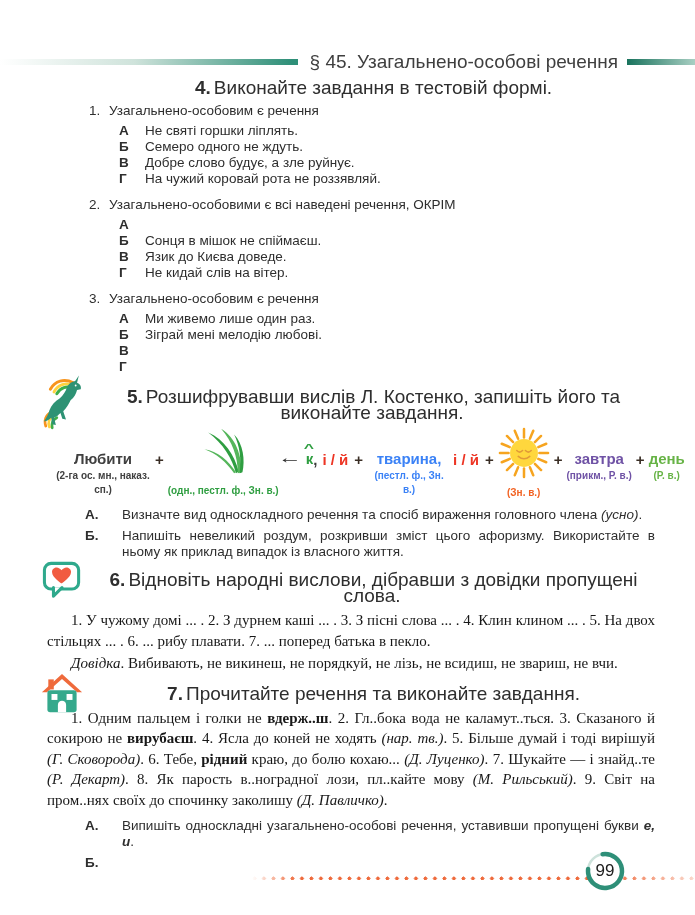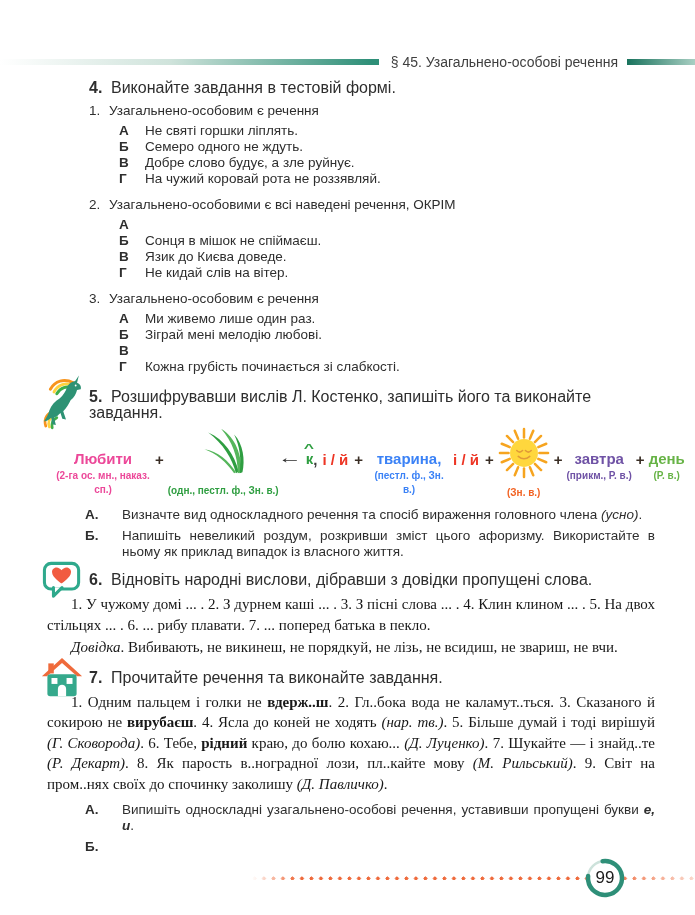--- a/index.html
+++ b/index.html
@@ -2,27 +2,27 @@
 <html><head>
 <meta charset="utf-8">
 <style>
   html,body{margin:0;padding:0;background:#fff;}
   .page{position:relative;width:695px;height:915px;background:#fff;overflow:hidden;
         font-family:"Liberation Sans",sans-serif;color:#2e2e2e;}
 
   
   .header{position:absolute;top:54px;left:0;right:0;height:16px;display:flex;align-items:center;}
   .hbar-left{flex:1;height:6px;background:linear-gradient(to right,rgba(255,255,255,0) 0%,#cfe3db 45%,#2e8f78 98%);}
-  .header-title{padding:0 9px 0 12px;font-size:14px;color:#3f3f3f;white-space:nowrap;}
+  .header-title{padding:0 9px 0 12px;font-size:19px;color:#3f3f3f;white-space:nowrap;}
   .hbar-right{width:68px;height:6px;background:linear-gradient(to right,#19735d,#a9cfc3);}
 
   
   .content{position:absolute;top:80px;left:47px;width:608px;}
 
-  .ex-head{margin-left:42px;position:relative;font-size:16px;line-height:16px;}
+  .ex-head{margin-left:42px;position:relative;font-size:19px;line-height:16px;text-align:center;}
   .ex-num{display:inline-block;width:22px;font-weight:700;}
   .ex-icon{position:absolute;}
   .ex-icon svg{display:block;}
   .icon-unicorn{left:-46px;top:-15px;}
   .icon-heart{left:-47px;top:-11px;}
   .icon-house{left:-48px;top:-13px;}
 
   .test-block{margin-left:42px;font-size:13.5px;}
   .question{margin:7px 0 4px;display:flex;line-height:16px;}
   .q-num{width:20px;flex-shrink:0;}
@@ -36,21 +36,21 @@
   .r-word{font-weight:700;font-size:15px;line-height:15px;}
   .r-note{font-weight:700;font-size:10px;line-height:14px;margin:3px auto 0;}
   .r-top{padding-top:24px;}
   .r-plus{padding:24px 4px 0;font-weight:700;font-size:15px;color:#3a2e25;flex-shrink:0;}
   .r-iy{padding-top:24px;font-weight:700;font-size:15px;color:#ed3524;flex-shrink:0;margin:0 2px;}
   .r-arrowgrp{padding-top:24px;display:flex;align-items:flex-start;flex-shrink:0;margin:0 3px;}
   .r-arrow{font-weight:700;font-size:16px;line-height:14px;color:#2a2a2a;transform:scaleX(1.5);display:inline-block;margin-right:8px;}
   .r-k{position:relative;font-weight:700;font-size:15px;line-height:15px;color:#2f9e41;display:inline-block;}
   .r-caret{position:absolute;top:-10px;left:45%;transform:translateX(-50%) scaleX(1.6);font-size:11px;color:#2f9e41;}
   .r-comma{font-weight:700;font-size:15px;color:#3a3a3a;}
-  .c-magenta{color:#ec4899;}
+  .c-magenta{color:#404040;}
   .c-green{color:#2f9e41;}
   .c-blue{color:#3b82f6;}
   .c-orange{color:#f26222;}
   .c-purple{color:#6f52a5;}
   .c-lgreen{color:#67b346;}
   .w96{max-width:96px;} .w112{max-width:112px;} .w84{max-width:84px;} .w66{max-width:66px;} .w52{max-width:52px;}
 
   
   .tasks{margin-top:8px;}
   .task{display:flex;margin-left:38px;margin-bottom:5px;font-size:13.5px;line-height:16px;}
@@ -64,21 +64,21 @@
   .i{font-style:italic;}
 
   .mt12{margin-top:12px;} .mt14{margin-top:14px;} .mt2{margin-top:2px;}
 
   
   .footer-dots{position:absolute;left:252px;right:0;bottom:34px;height:5px;
     background-image:radial-gradient(circle at 2.4px 2.4px,#ef6b3d 1.8px,rgba(239,107,61,0) 2.1px);
     background-size:9.5px 5px;background-repeat:repeat-x;
     -webkit-mask-image:linear-gradient(to right,transparent,#000 10%,#000 80%,rgba(0,0,0,.25));
     mask-image:linear-gradient(to right,transparent,#000 10%,#000 80%,rgba(0,0,0,.25));}
-  .page-badge{position:absolute;right:68px;bottom:15px;width:44px;height:44px;
+  .page-badge{position:absolute;right:68px;bottom:22px;width:44px;height:44px;
     display:flex;align-items:center;justify-content:center;}
   .page-badge svg{position:absolute;inset:0;}
   .page-num{position:relative;font-size:17px;color:#1c1c1c;}
 </style>
 </head>
 <body>
 
 <div class="page">
 
   <div class="header">
@@ -146,21 +146,20 @@
         </div>
       <div class="opt">
         <span class="opt-letter">Б</span>
         <span>Зіграй мені мелодію любові.</span>
         </div>
       <div class="opt">
         <span class="opt-letter">В</span>
         </div>
       <div class="opt">
         <span class="opt-letter">Г</span>
-        <span>Кожна грубість починається зі слабкості.</span>
         </div>
     </div>
 
     <div class="ex-head mt14">
       <span class="ex-icon icon-unicorn">
         <svg width="46" height="58" viewBox="0 0 50 62" fill="none">
           <path d="M33 9 C23 4 13 7 8 16" stroke="#f7941d" stroke-width="3.2" stroke-linecap="round"></path>
           <path d="M33 12 C25 8 16 11 12 19" stroke="#ffd23f" stroke-width="3.2" stroke-linecap="round"></path>
           <path d="M32 15 C26 12 19 14 15 21" stroke="#3fae49" stroke-width="3.2" stroke-linecap="round"></path>
           <path d="M9 41 C3 44 1 50 3 56" stroke="#f7941d" stroke-width="3" stroke-linecap="round"></path>

